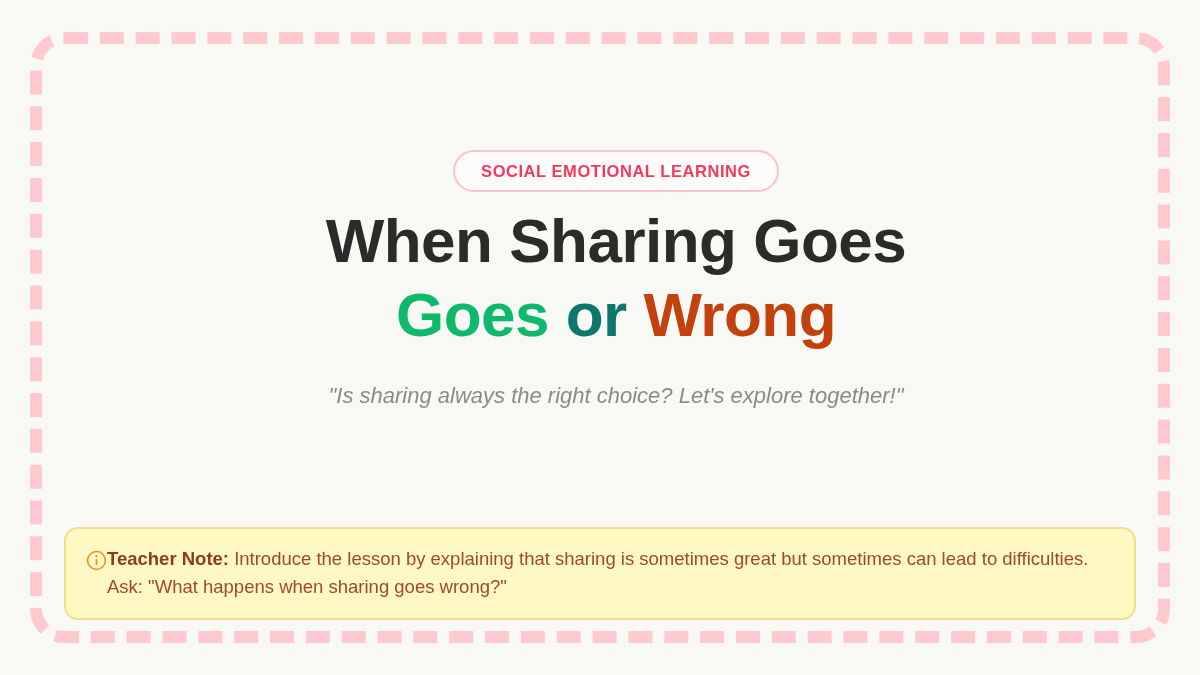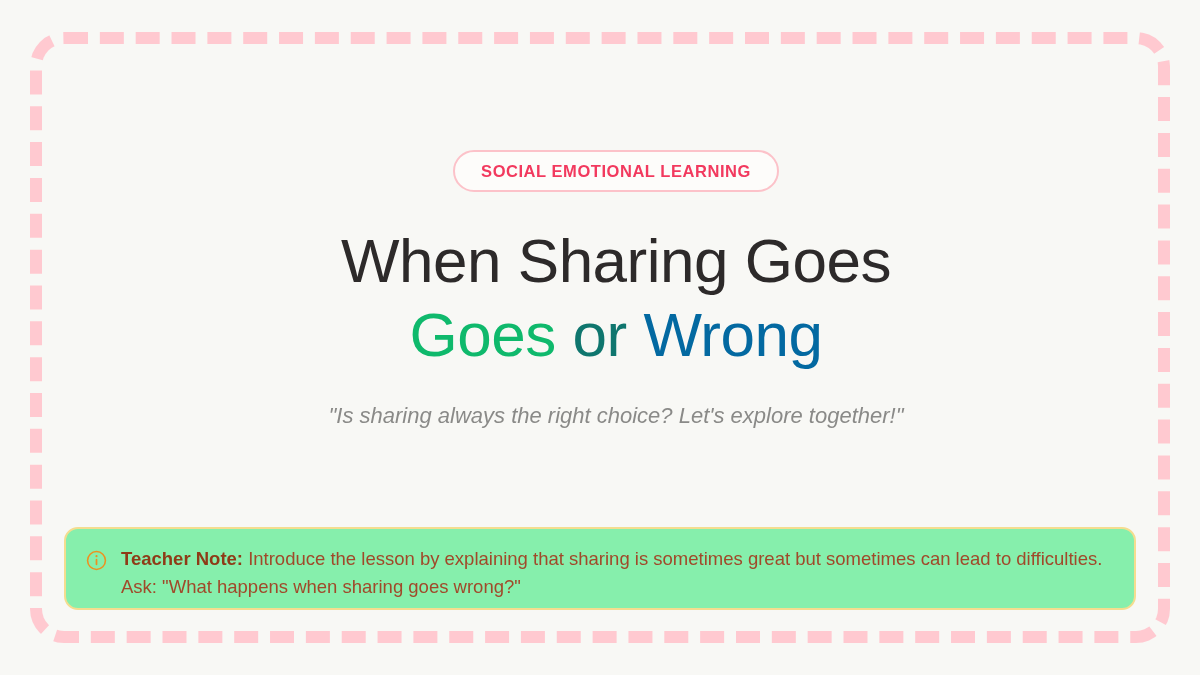--- a/index.html
+++ b/index.html
@@ -51,54 +51,53 @@
     border-radius: 999px;
     background: #fdfcfa;
     color: #f2395e;
     font-size: 16.5px;
     font-weight: bold;
     letter-spacing: 0.55px;
     white-space: nowrap;
   }
 
   .title {
-    margin-top: 32px;
+    margin-top: 12px;
     text-align: center;
     font-size: 62px;
-    font-weight: normal;
+    font-weight: bold;
     line-height: 1.2;
     letter-spacing: -0.5px;
     color: #2d2a2a;
   }
   .title-line { display: block; }
   .word-right { color: #0fb96c; }
   .word-or    { color: #0f766e; }
-  .word-wrong { color: #0369a1; text-align: right; }
+  .word-wrong { color: #c2410c; text-align: right; }
 
   .subtitle {
     margin-top: 30px;
     font-size: 22px;
     font-style: italic;
     color: #8a8a88;
     text-align: center;
   }
 
   
   .note {
     position: absolute;
     left: 64px;
     top: 527px;
     width: 1072px;
-    background: #86efac;
+    background: #fef9c3;
     border: 2px solid #f4dd8f;
     border-radius: 14px;
-    padding: 16px 22px 7px 20px;
+    padding: 16px 22px 17px 20px;
     display: flex;
     align-items: flex-start;
-    gap: 14px;
   }
 
   .info-icon {
     flex: 0 0 auto;
     width: 21px;
     height: 21px;
     margin-top: 5px;
   }
 
   .note-text {

